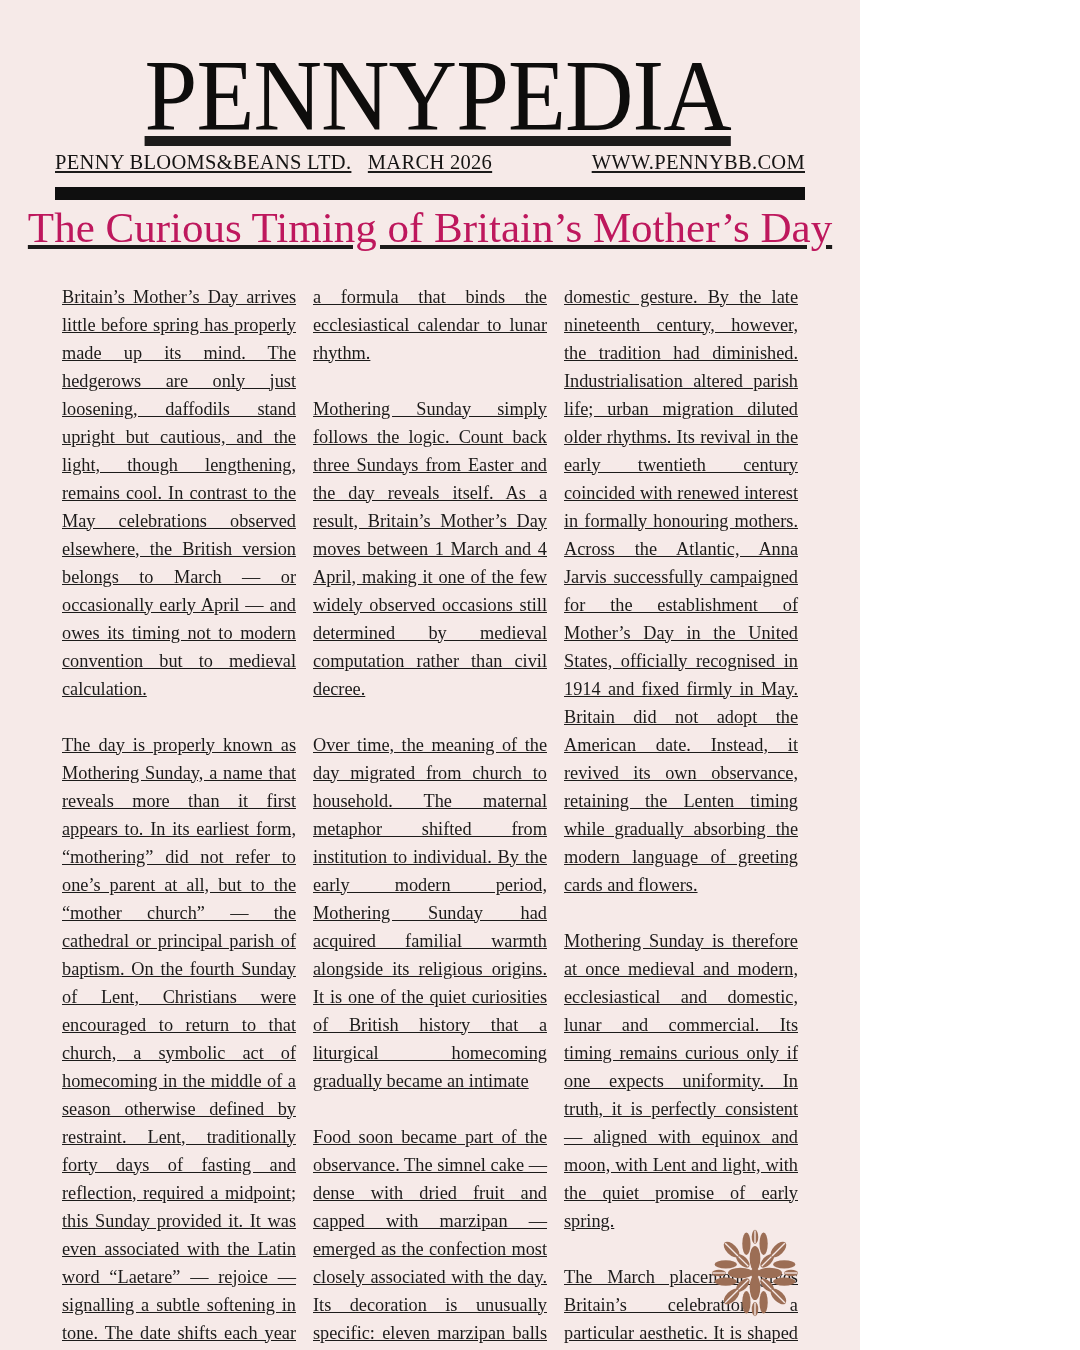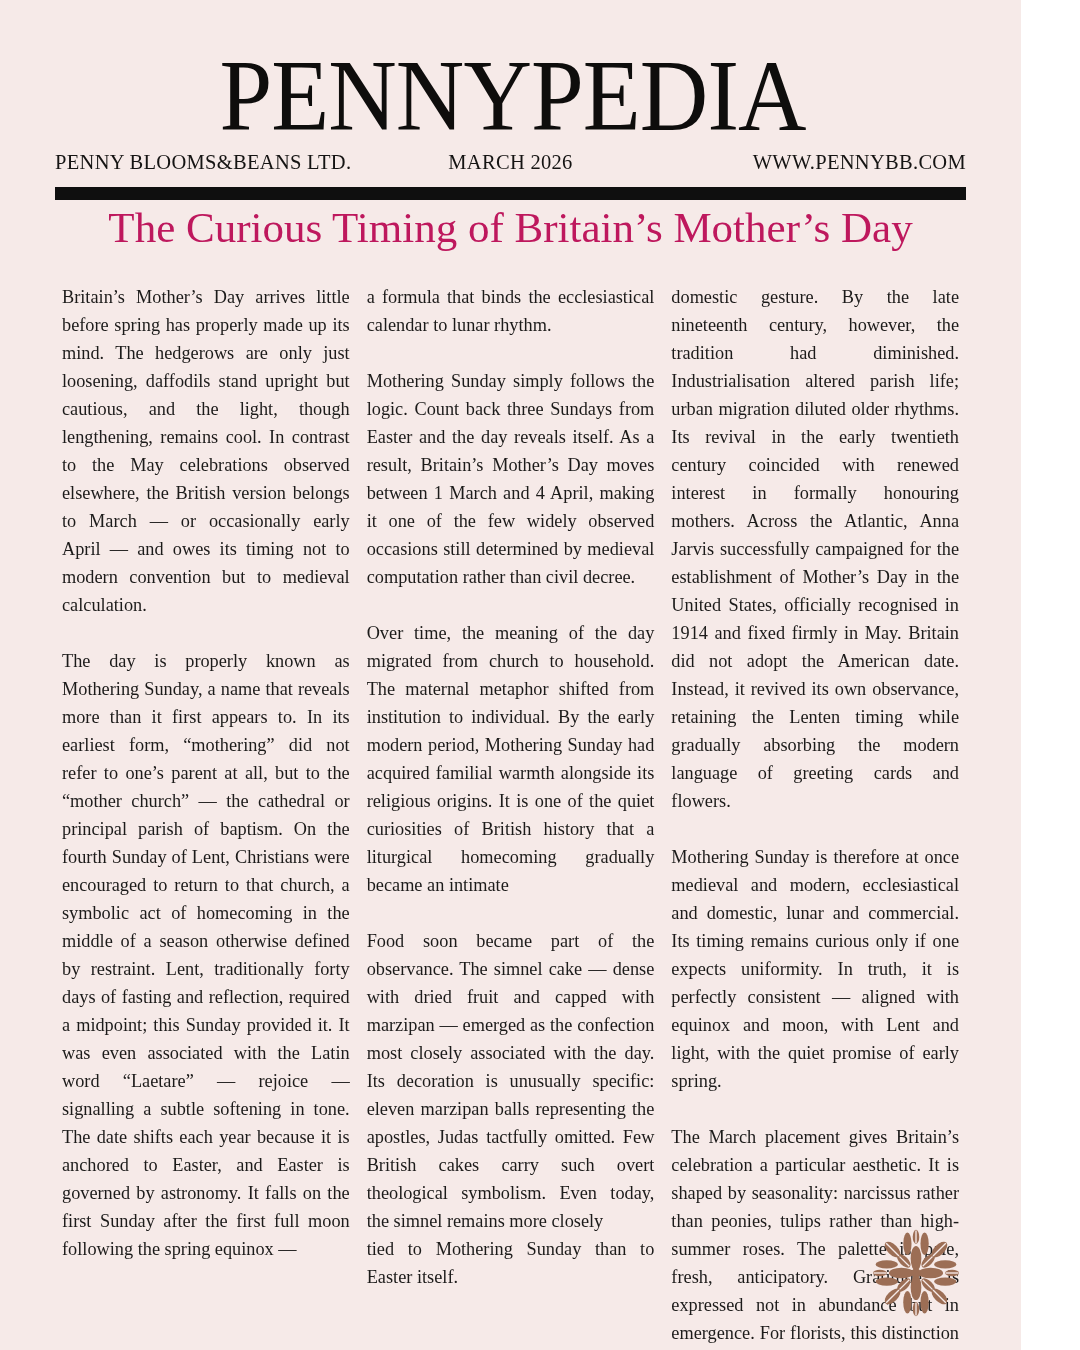--- a/index.html
+++ b/index.html
@@ -1,23 +1,24 @@
 <!DOCTYPE html>
 <html><head>
 <meta charset="utf-8">
 <style>
   html, body { margin: 0; padding: 0; }
   .page {
     position: relative;
-    width: 1021px;
+    width: 860px;
     height: 1350px;
     background: #f6eae8;
     color: #1c1b1a;
     font-family: "Liberation Serif", serif;
     overflow: hidden;
+    text-decoration: underline;
   }
   .masthead {
     margin: 0;
     padding-top: 42px;
     text-align: center;
     font-size: 102px;
     line-height: 1.05;
     font-weight: 400;
     letter-spacing: -1px;
     color: #0e0d0c;

